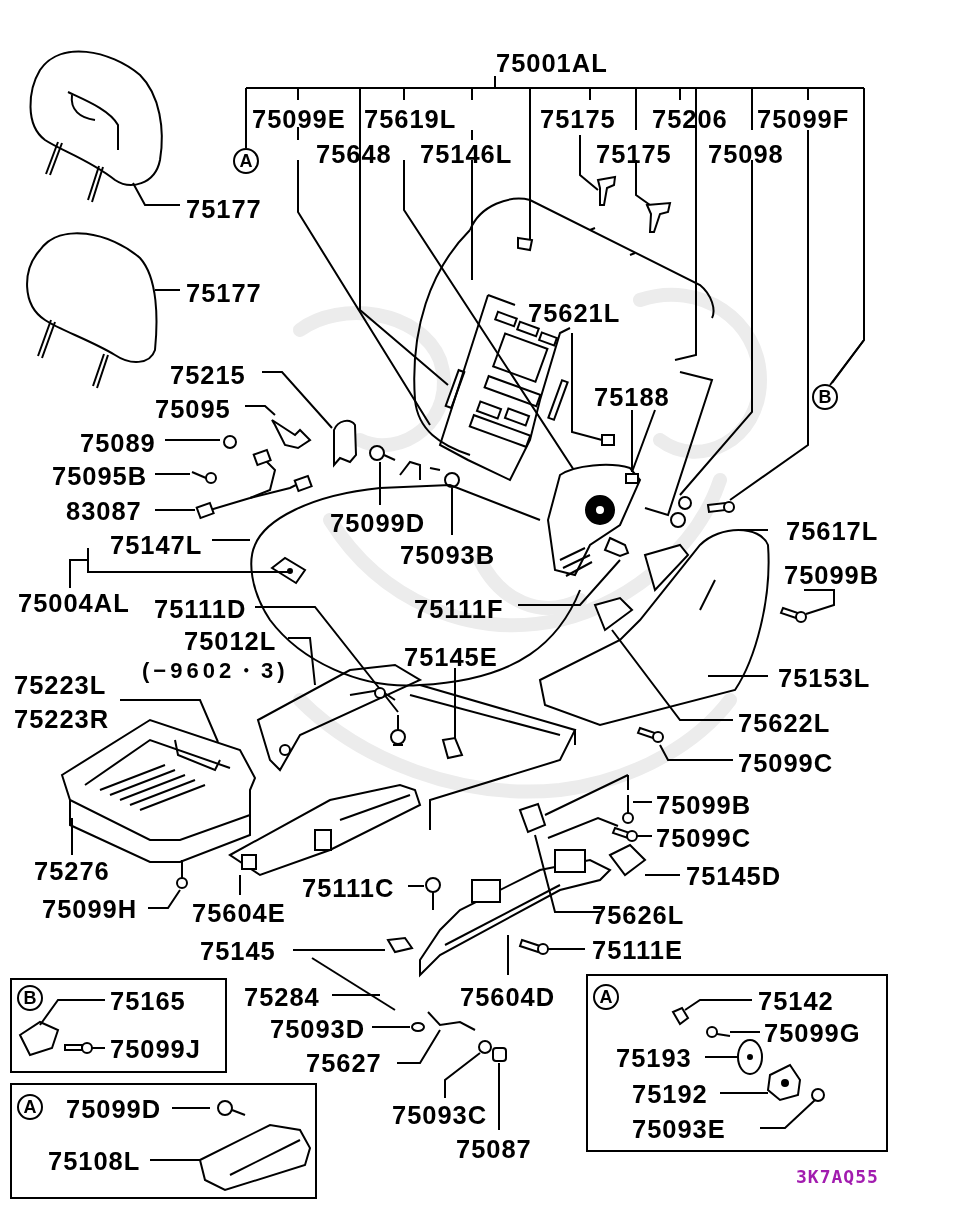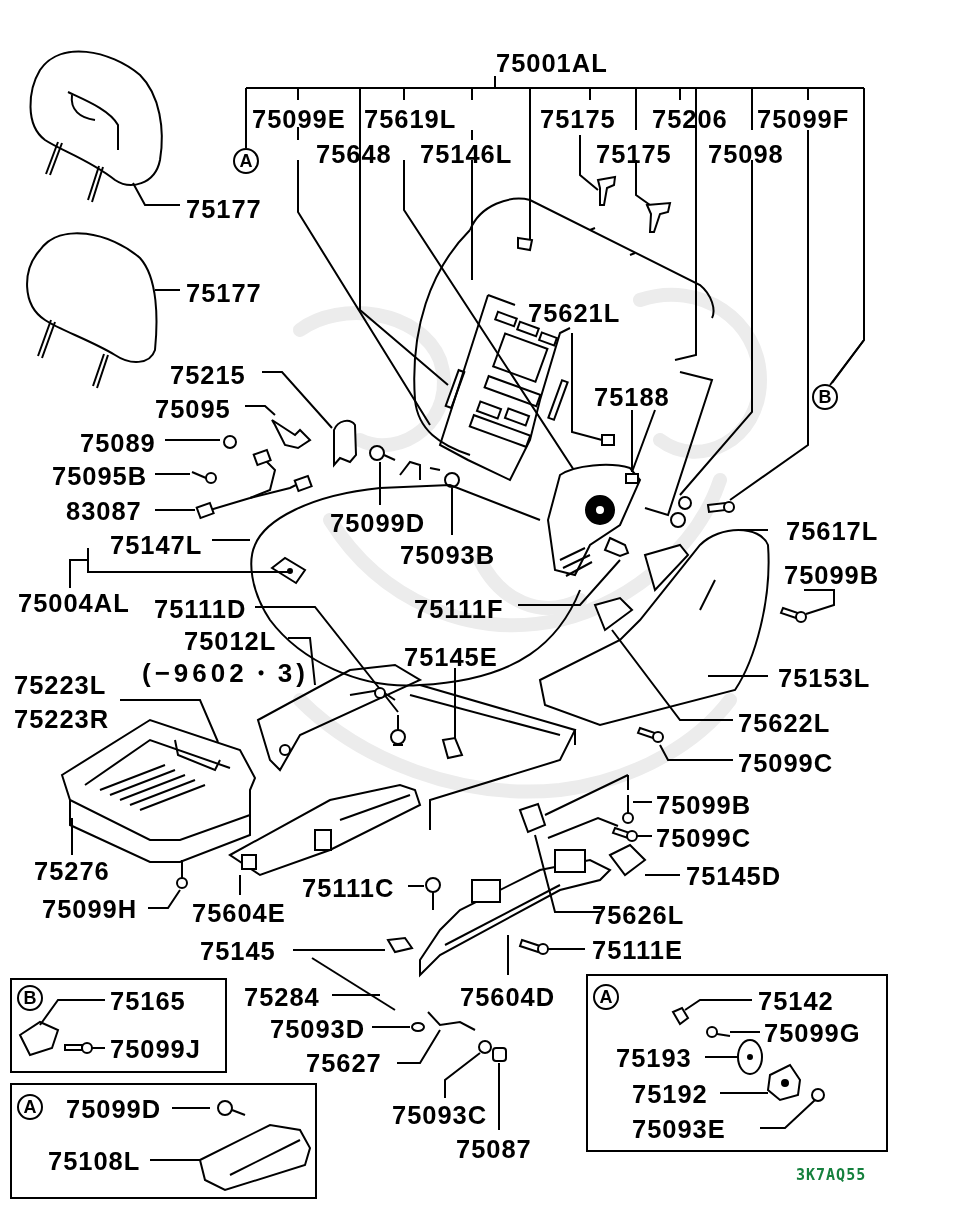--- a/index.html
+++ b/index.html
@@ -1,23 +1,23 @@
 <!DOCTYPE html>
 <html><head>
   <meta charset="utf-8">
   <style>
     html, body { margin: 0; padding: 0; background: #ffffff; }
     body { width: 960px; height: 1210px; position: relative; overflow: hidden;
            font-family: "Liberation Sans", "DejaVu Sans", sans-serif; }
     #canvas { position: absolute; left: 0; top: 0; width: 960px; height: 1210px; }
     .lbl { position: absolute; font-size: 26px; font-weight: bold; color: #000;
            letter-spacing: 1px; white-space: nowrap; line-height: 1; transform: scaleX(0.98); transform-origin: left top; }
-    .lbl-sm { position: absolute; font-size: 26px; font-weight: bold; color: #000; letter-spacing: 4px; white-space: nowrap; line-height: 1; }
+    .lbl-sm { position: absolute; font-size: 22px; font-weight: bold; color: #000; letter-spacing: 4px; white-space: nowrap; line-height: 1; }
     .code { position: absolute; font-family: "DejaVu Sans Mono", "Liberation Mono", monospace;
-            font-size: 15px; font-weight: bold; letter-spacing: 1px; color: #15803d; }
+            font-size: 18px; font-weight: bold; letter-spacing: 1px; color: #a21caf; }
     .circ { position: absolute; width: 26px; height: 26px; border: 2px solid #000; border-radius: 50%;
             box-sizing: border-box; font-size: 18px; font-weight: bold; text-align: center; line-height: 22px; background: #fff; }
     .inset { position: absolute; border: 2px solid #000; box-sizing: border-box; }
     svg .ln { stroke: #000; stroke-width: 2; fill: none; }
     svg .pt { stroke: #000; stroke-width: 2; fill: #fff; }
     svg .pd { stroke: #000; stroke-width: 2; fill: #000; }
     svg .wm { stroke: #ececec; stroke-width: 14; fill: none; stroke-linecap: round; }
   </style>
 </head>
 <body>

